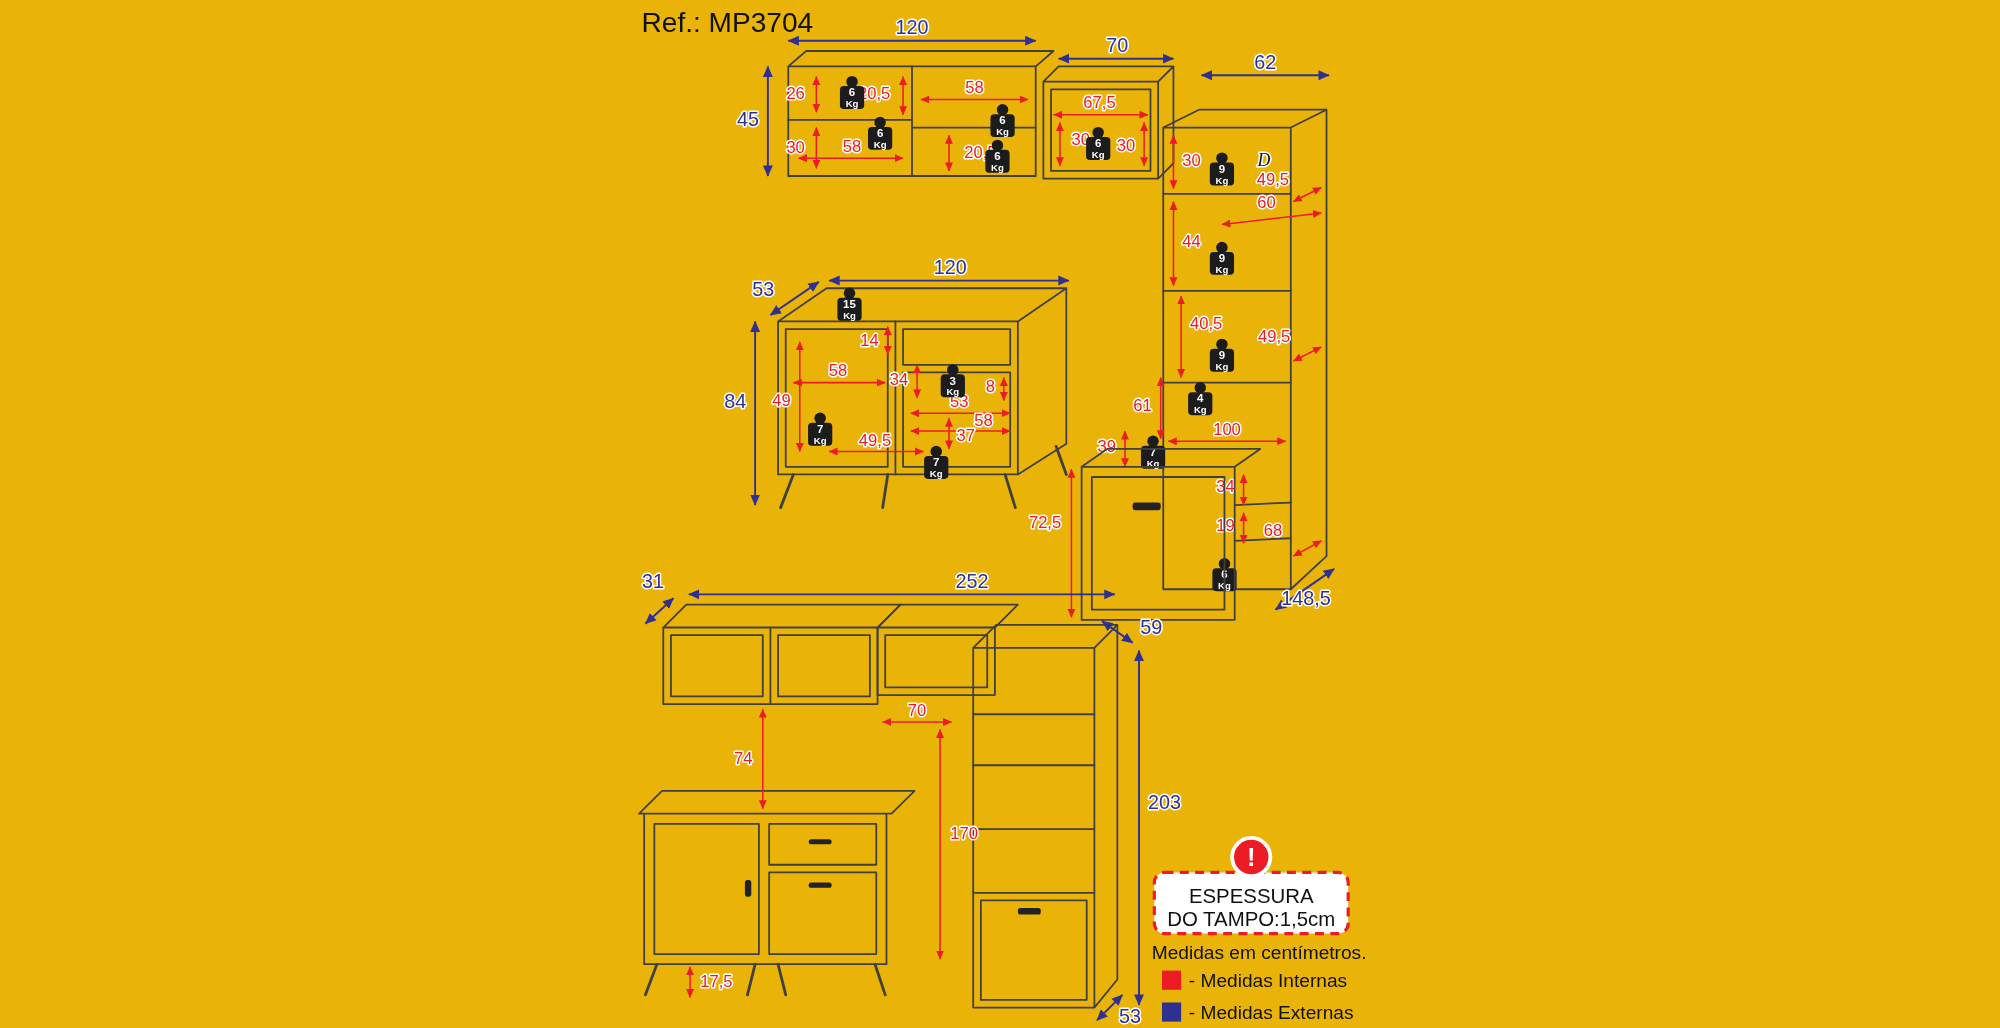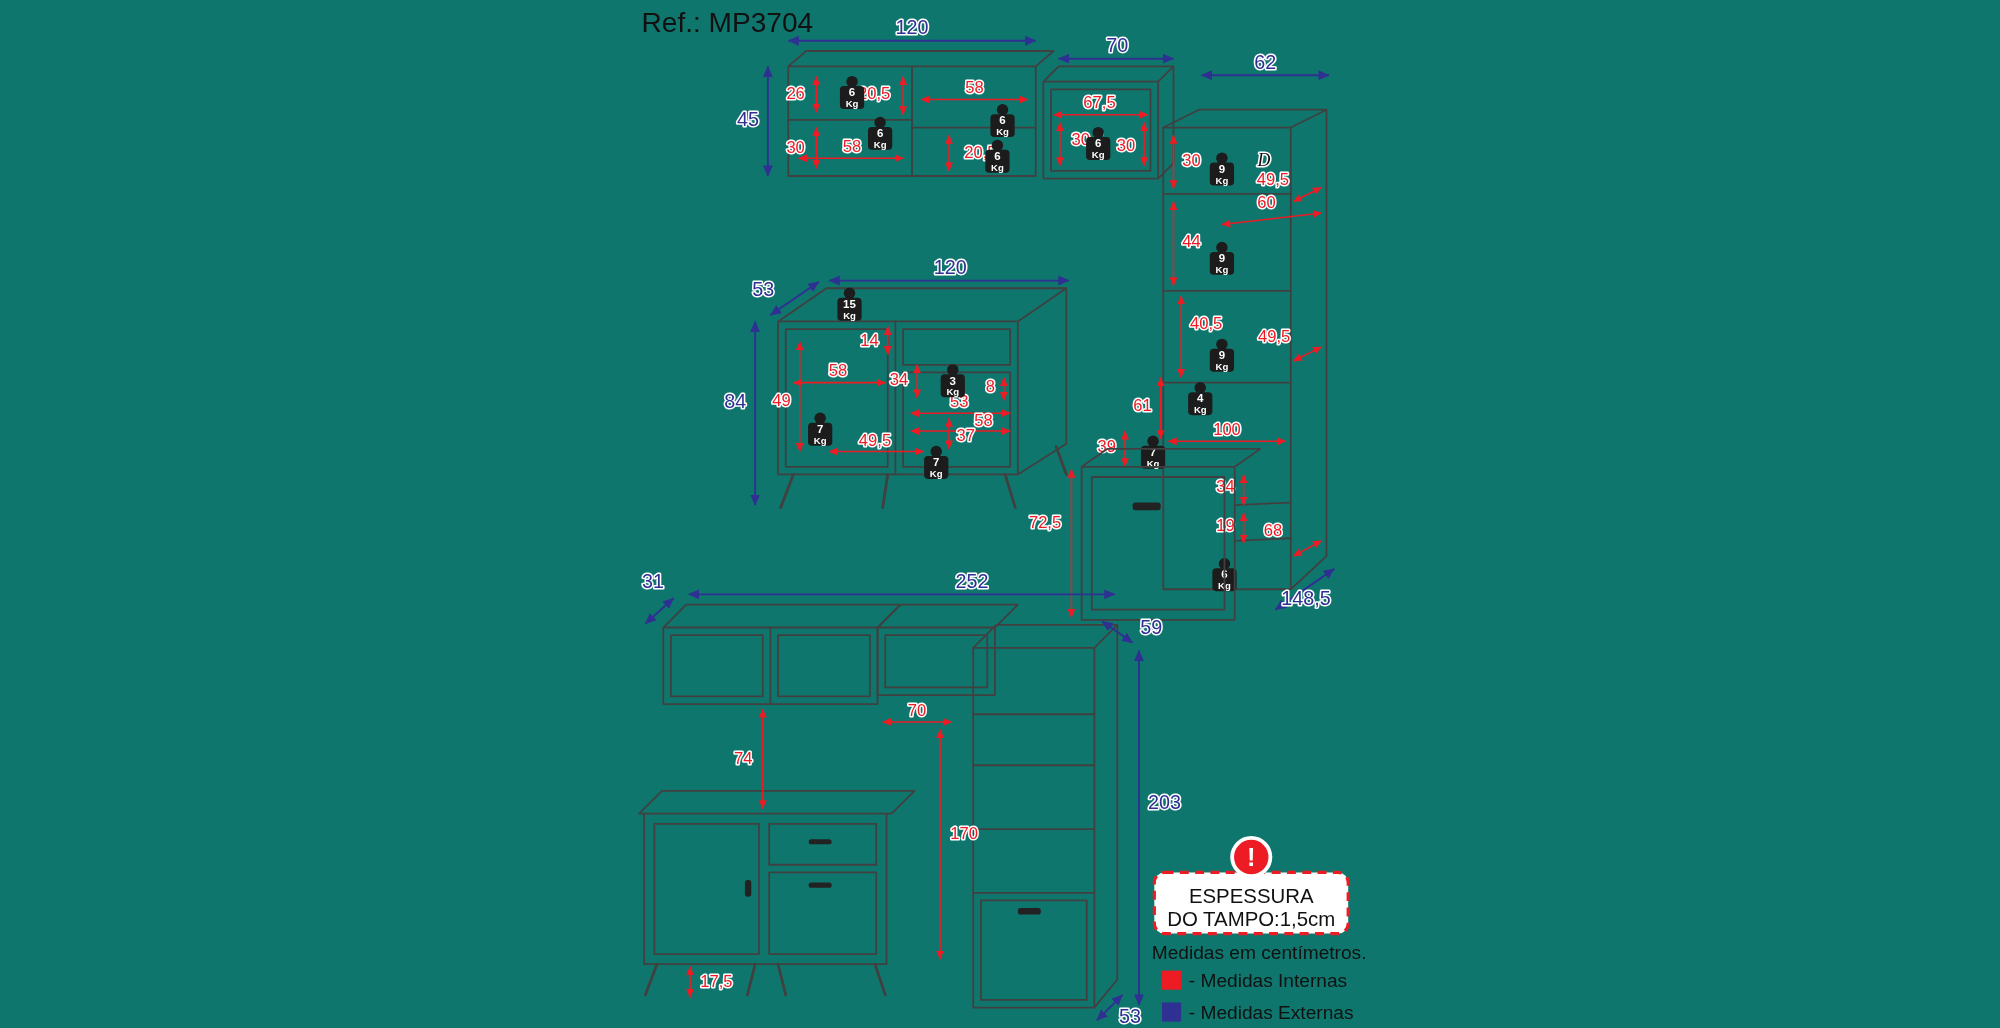--- a/index.html
+++ b/index.html
@@ -1,16 +1,16 @@
 <!DOCTYPE html>
 <html><head>
 <meta charset="utf-8">
 <style>
   html,body{margin:0;padding:0;background:#fff}
-  .page{width:2000px;height:1028px;background:#0f766e;overflow:hidden;position:relative}
+  .page{width:2000px;height:1028px;background:#eab308;overflow:hidden;position:relative}
   svg{display:block}
   text{font-family:"Liberation Sans",sans-serif;fill:#111}
   .halo{paint-order:stroke fill;stroke:#fff;stroke-width:2.4px;stroke-linejoin:round}
   .tr{fill:#ed1c24;font-size:13px;text-anchor:middle}
   .tb{fill:#2e3192;font-size:15.5px;text-anchor:middle}
   .te{text-anchor:end}
   .ts{text-anchor:start}
   .title-text{font-size:22px;fill:#111;text-anchor:start}
   .ln{fill:none;stroke:#404040;stroke-width:1.4;stroke-linejoin:round;stroke-linecap:round}
   .ln2{stroke-width:2.2}

